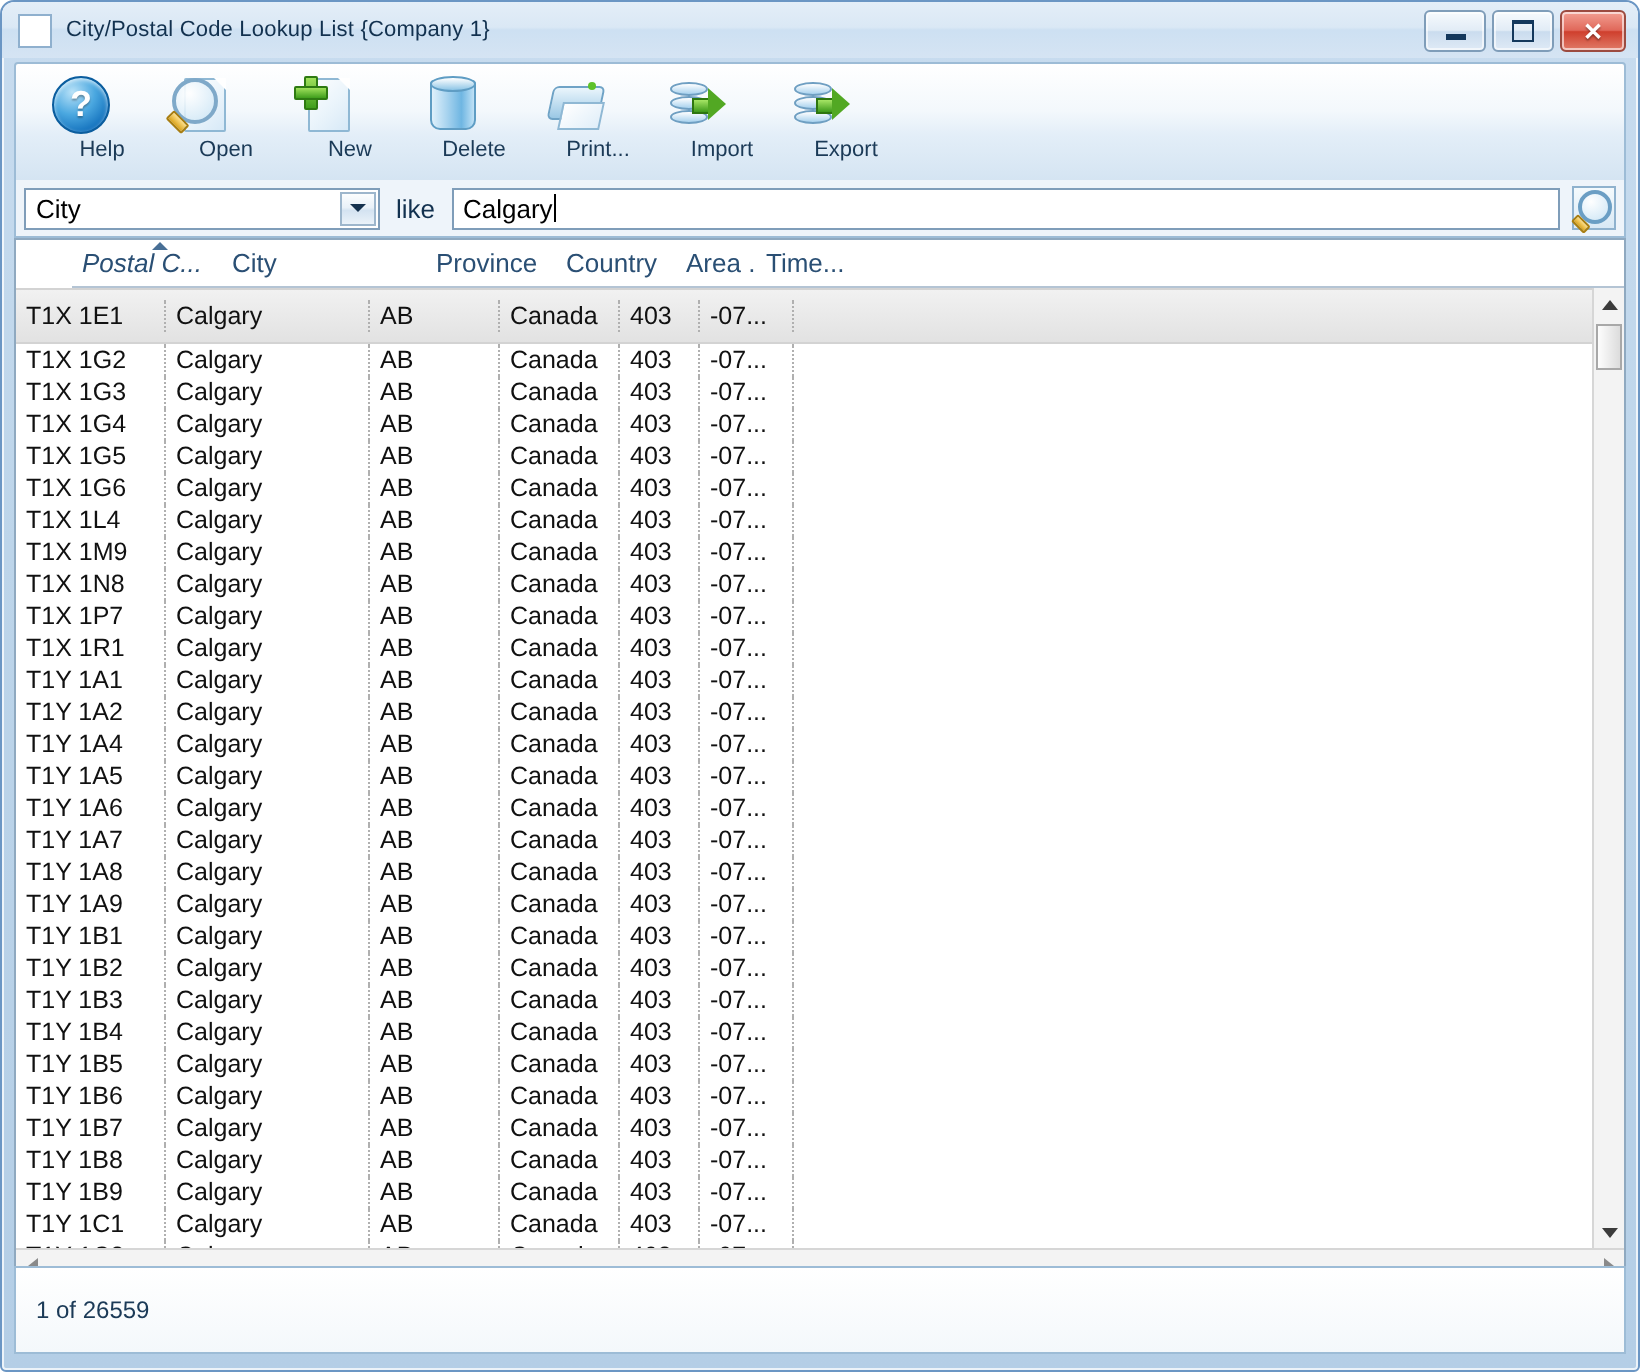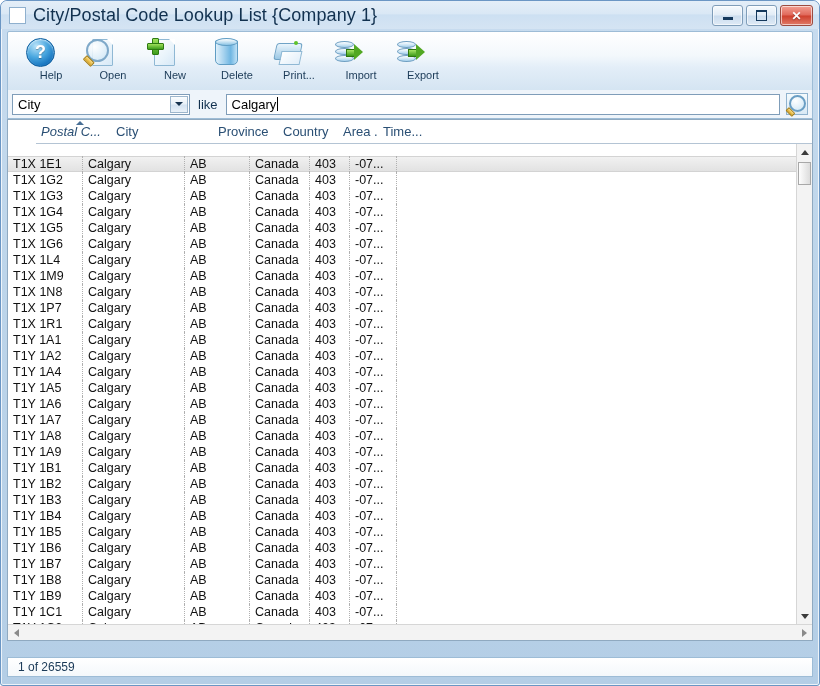--- a/index.html
+++ b/index.html
@@ -43,21 +43,21 @@
   }
   .title-icon {
     width: 15px;
     height: 15px;
     background: #ffffff;
     border: 1px solid #8fb0ce;
     margin-right: 7px;
     flex: none;
   }
   .title-text {
-    font-size: 18px;
+    font-size: 11px;
     color: #12314f;
     letter-spacing: 0.1px;
     white-space: nowrap;
   }
   .win-buttons {
     position: absolute;
     right: 6px;
     top: 4px;
     display: flex;
     gap: 3px;
@@ -450,23 +450,22 @@
   .row {
     display: flex;
     height: 16px;
     align-items: center;
     position: relative;
   }
   .row.selected {
     background: linear-gradient(to bottom, #f1f1f1, #e2e2e2);
     border-top: 1px solid #d3d3d3;
     border-bottom: 1px solid #d3d3d3;
-    height: 16px;
-    box-sizing: border-box;
-    margin-top: 12px;
+    height: 28px;
+    box-sizing: border-box;
   }
   .cell {
     font-size: 12.5px;
     color: #111111;
     padding-left: 5px;
     box-sizing: border-box;
     white-space: nowrap;
     overflow: hidden;
     height: 16px;
     line-height: 16px;
@@ -548,21 +547,21 @@
     border-width: 4px 0 4px 5px;
     border-color: transparent transparent transparent #8a8a8a;
   }
 
   
   .statusbar {
     position: absolute;
     left: 6px;
     right: 6px;
     bottom: 8px;
-    height: 20px;
+    height: 44px;
     background: linear-gradient(to bottom, #ffffff, #f4f8fb);
     border: 1px solid #9dbcd6;
     box-sizing: border-box;
     display: flex;
     align-items: center;
     padding-left: 10px;
   }
   .status-text {
     font-size: 12px;
     color: #1b3a57;

